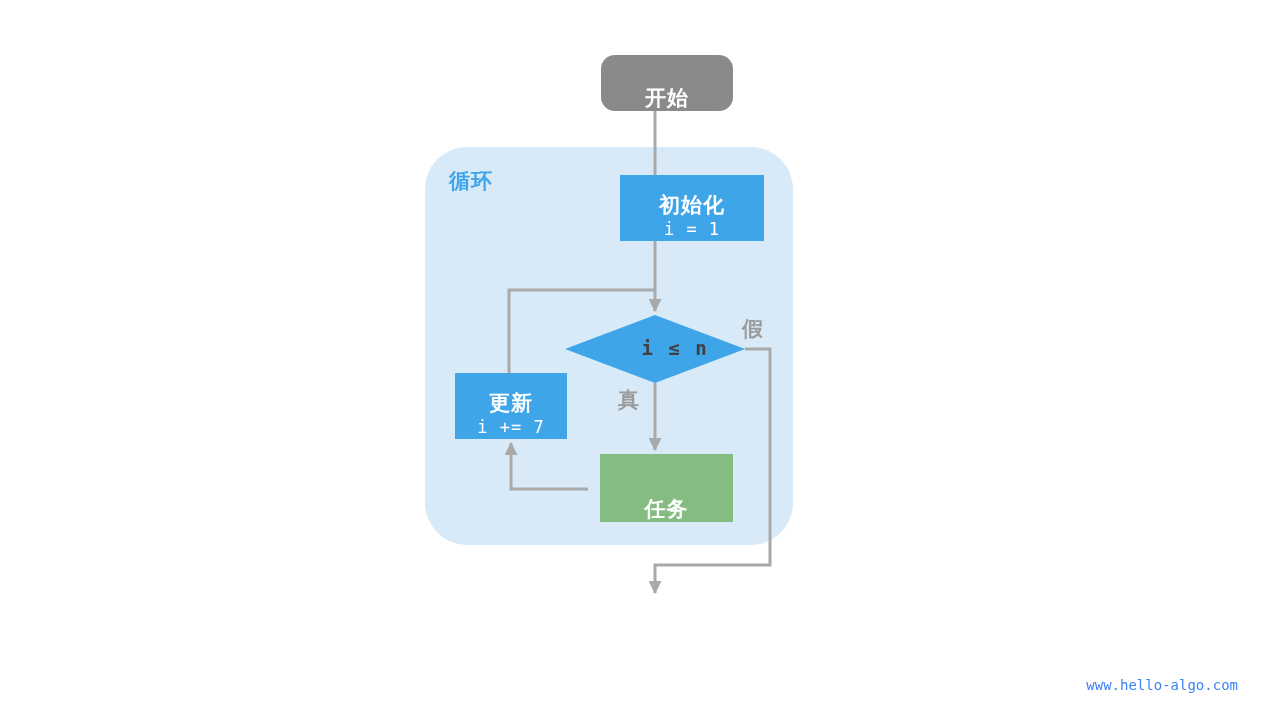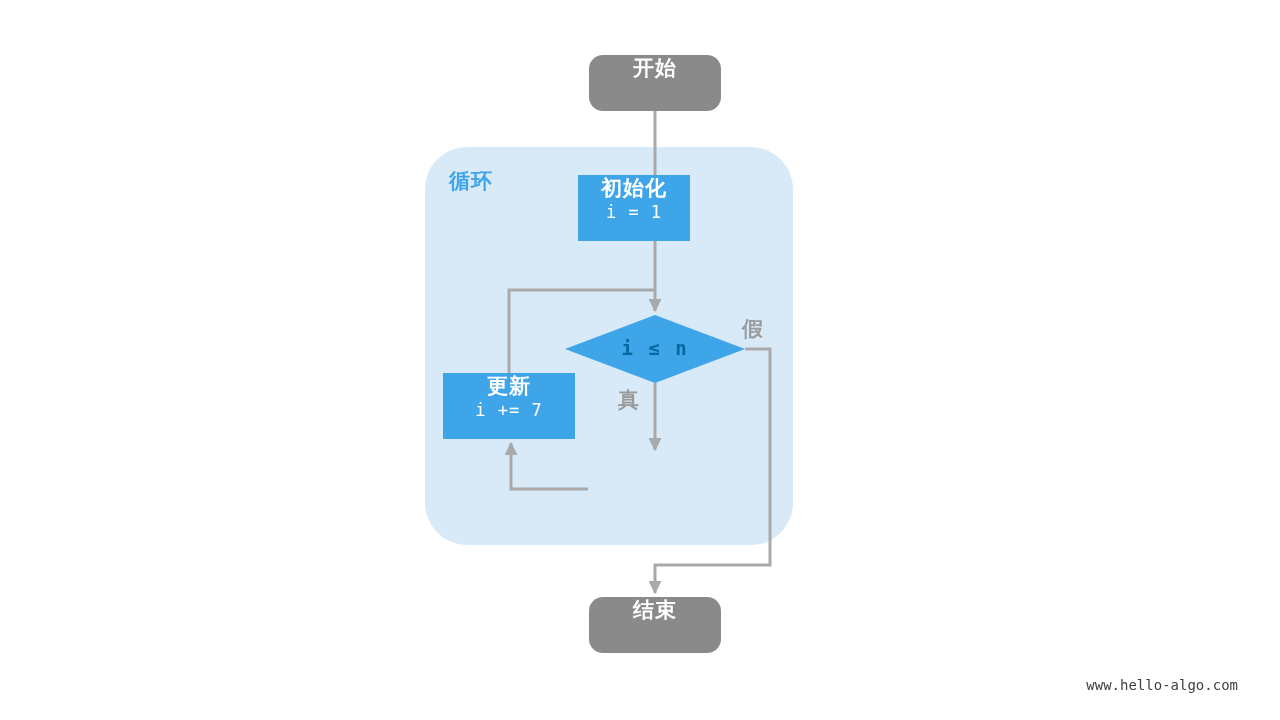--- a/index.html
+++ b/index.html
@@ -43,25 +43,26 @@
     left: 0;
     top: 0;
     z-index: 2;
   }
   
   .node {
     position: absolute;
     display: flex;
     flex-direction: column;
     align-items: center;
-    justify-content: flex-start;
+    justify-content: flex-end;
     color: #ffffff;
     font-weight: bold;
     z-index: 3;
     box-sizing: border-box;
+    margin-left: 12px;
   }
   .node .label {
     font-size: 21px;
     line-height: 1.25;
     letter-spacing: 1px;
   }
   .node .code {
     font-family: "DejaVu Sans Mono", monospace;
     font-size: 17px;
     font-weight: normal;
@@ -72,32 +73,32 @@
     background: #8A8A8A;
     border-radius: 14px;
   }
   .process {
     background: #3FA5E9;
   }
   .task {
     background: #85BC82;
   }
   .node-start { left: 589px; top: 55px;  width: 132px; height: 56px; }
-  .node-init  { left: 578px; top: 175px; width: 112px; height: 66px; }
-  .node-update{ left: 443px; top: 373px; width: 132px; height: 66px; }
+  .node-init  { left: 608px; top: 175px; width: 144px; height: 66px; }
+  .node-update{ left: 443px; top: 373px; width: 112px; height: 66px; }
   .node-task  { left: 588px; top: 454px; width: 133px; height: 68px; }
   .node-end   { left: 589px; top: 597px; width: 132px; height: 56px; }
   
   .diamond-label {
     position: absolute;
-    left: 595px;
+    left: 615px;
     top: 337px;
     width: 120px;
     text-align: center;
-    color: #0369a1;
+    color: #404040;
     font-family: "DejaVu Sans Mono", monospace;
     font-weight: bold;
     font-size: 19px;
     letter-spacing: 2px;
     z-index: 3;
   }
   
   .branch-label {
     position: absolute;
     color: #9B9B9B;
@@ -105,21 +106,21 @@
     font-size: 21px;
     z-index: 3;
   }
   .branch-true  { left: 618px; top: 386px; }
   .branch-false { left: 742px; top: 315px; }
   
   .watermark {
     position: absolute;
     right: 42px;
     top: 677px;
-    color: #404040;
+    color: #3b82f6;
     font-family: "DejaVu Sans Mono", monospace;
     font-size: 14px;
     z-index: 3;
   }
 </style>
 </head>
 <body>
 
 <div class="stage">
 
@@ -157,23 +158,23 @@
     <span class="code">i = 1</span>
   </div>
 
   <div class="diamond-label">i ≤ n</div>
 
   <div class="node process node-update">
     <span class="label">更新</span>
     <span class="code">i += 7</span>
   </div>
 
+  <div class="node task node-task">
+    <span class="label">任务</span>
+  </div>
 
-  <div class="node terminal node-end">
-    <span class="label">结束</span>
-  </div>
 
   <div class="branch-label branch-true">真</div>
   <div class="branch-label branch-false">假</div>
 
   <div class="watermark">www.hello-algo.com</div>
 
 </div>
 
 </body></html>

